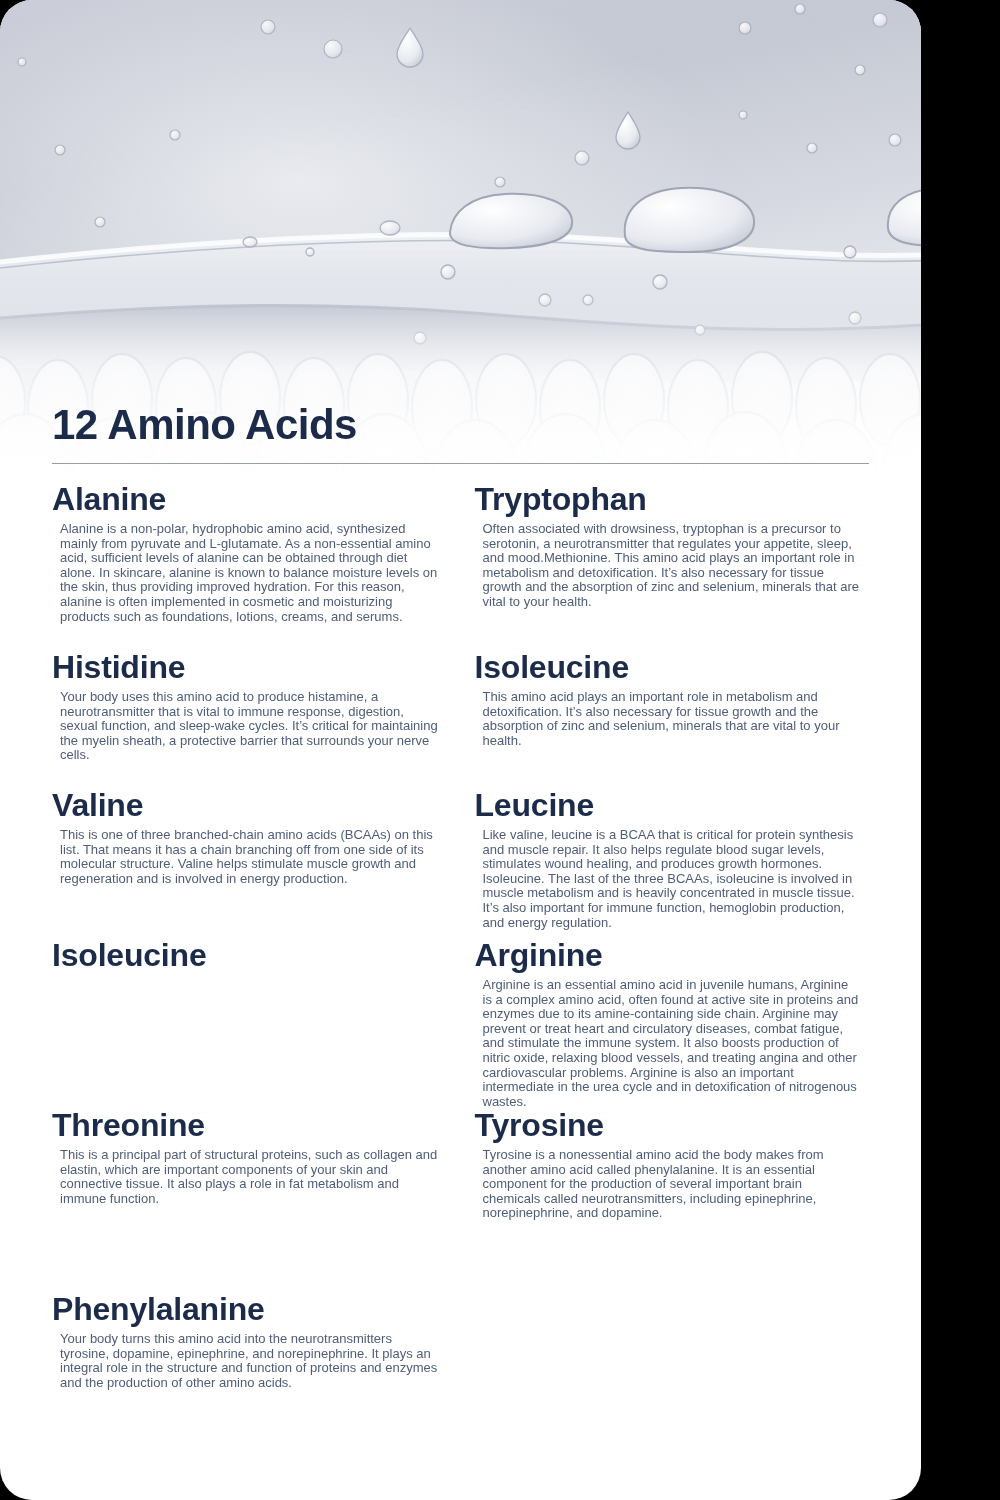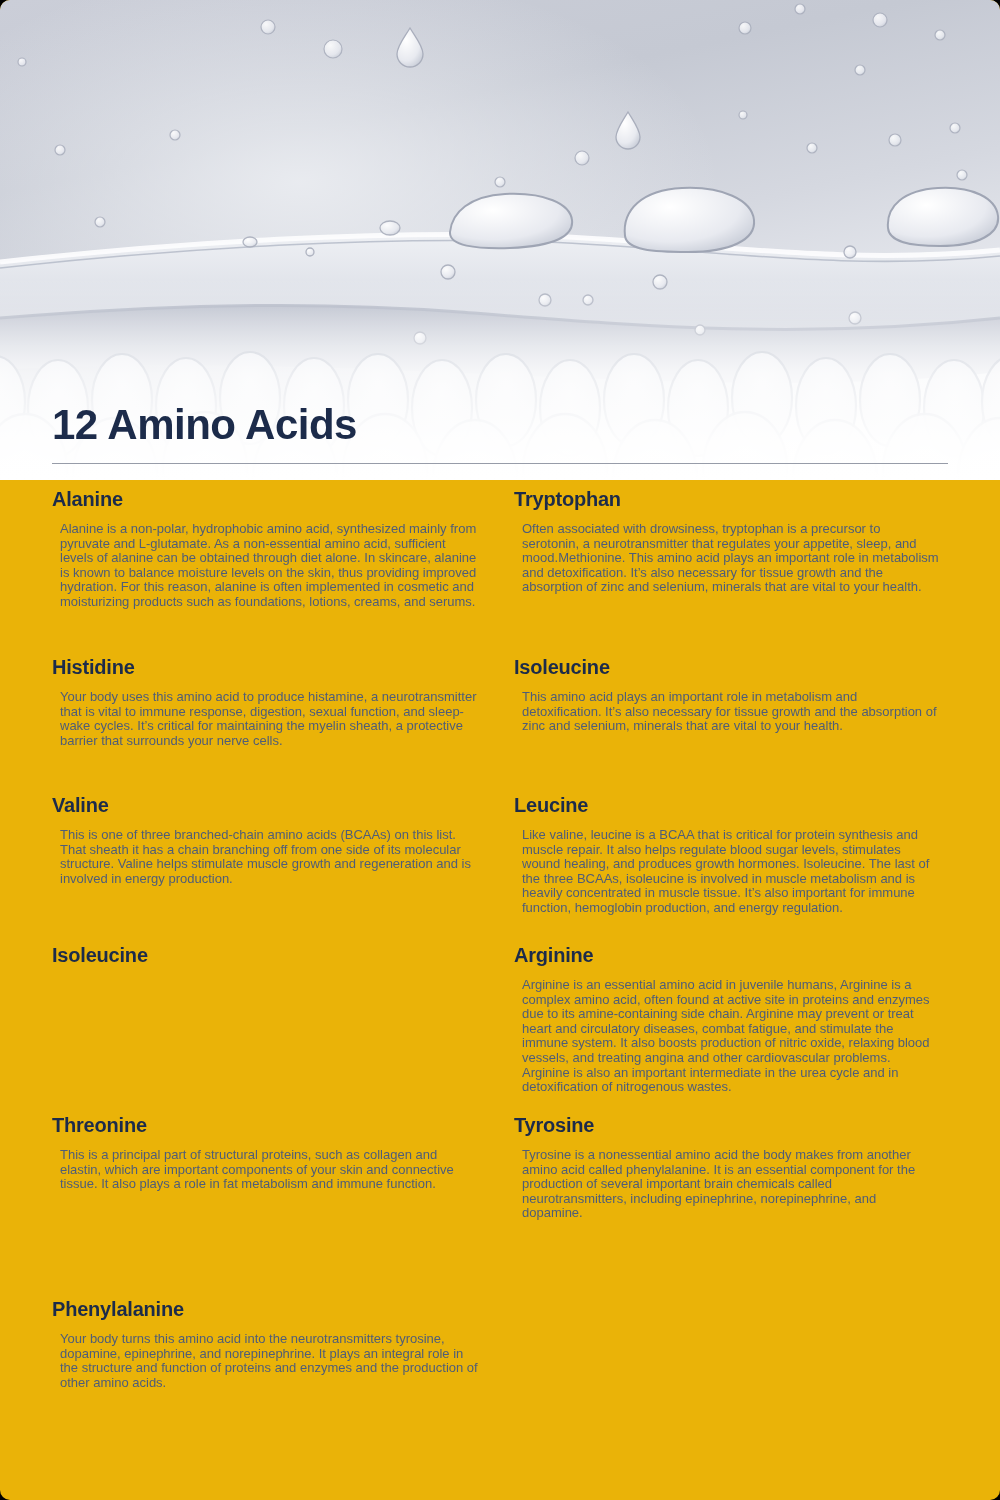--- a/index.html
+++ b/index.html
@@ -5,24 +5,24 @@
   html, body { margin: 0; padding: 0; }
   body {
     background: #000;
     width: 1000px;
     height: 1500px;
     font-family: "Liberation Sans", sans-serif;
     -webkit-font-smoothing: antialiased;
   }
   .page {
     position: relative;
-    width: 1000px;
+    width: 921px;
     height: 1500px;
-    background: #eab308;
-    border-radius: 10px;
+    background: #ffffff;
+    border-radius: 32px;
     overflow: hidden;
   }
   
   .hero {
     position: absolute;
     top: 0; left: 0;
     width: 1000px;
     height: 480px;
     background:
       radial-gradient(ellipse 700px 360px at 30% 38%, rgba(236,238,242,0.9) 0%, rgba(236,238,242,0) 60%),
@@ -63,21 +63,21 @@
     margin-top: 20px;
     display: grid;
     grid-template-columns: 1fr 1fr;
     grid-template-rows: 168px 138px 150px 170px 184px auto;
     column-gap: 28px;
     align-items: start;
   }
   section.amino { min-width: 0; }
   h2.amino-name {
     margin: 0 0 6px 0;
-    font-size: 20px;
+    font-size: 32px;
     line-height: 30px;
     font-weight: 700;
     letter-spacing: -0.2px;
     color: #1c2b4a;
   }
   p.amino-desc {
     margin: 8px;
     font-size: 13px;
     line-height: 14.6px;
     color: #4f5d78;
@@ -225,21 +225,21 @@
       </section>
 
 
       <section class="amino">
         <h2 class="amino-name">Isoleucine</h2>
         <p class="amino-desc">This amino acid plays an important role in metabolism and detoxification. It’s also necessary for tissue growth and the absorption of zinc and selenium, minerals that are vital to your health.</p>
       </section>
 
       <section class="amino">
         <h2 class="amino-name">Valine</h2>
-        <p class="amino-desc">This is one of three branched-chain amino acids (BCAAs) on this list. That sheath it has a chain branching off from one side of its molecular structure. Valine helps stimulate muscle growth and regeneration and is involved in energy production.</p>
+        <p class="amino-desc">This is one of three branched-chain amino acids (BCAAs) on this list. That means it has a chain branching off from one side of its molecular structure. Valine helps stimulate muscle growth and regeneration and is involved in energy production.</p>
       </section>
 
       <section class="amino">
         <h2 class="amino-name">Leucine</h2>
         <p class="amino-desc">Like valine, leucine is a BCAA that is critical for protein synthesis and muscle repair. It also helps regulate blood sugar levels, stimulates wound healing, and produces growth hormones. Isoleucine. The last of the three BCAAs, isoleucine is involved in muscle metabolism and is heavily concentrated in muscle tissue. It’s also important for immune function, hemoglobin production, and energy regulation.</p>
       </section>
 
       <section class="amino">
         <h2 class="amino-name">Isoleucine</h2>
       </section>

